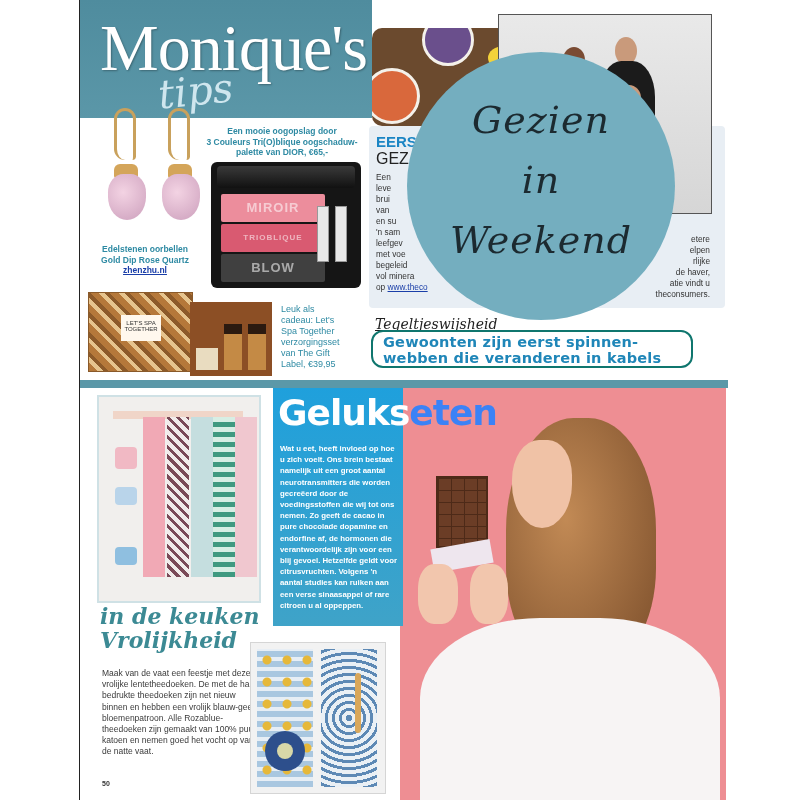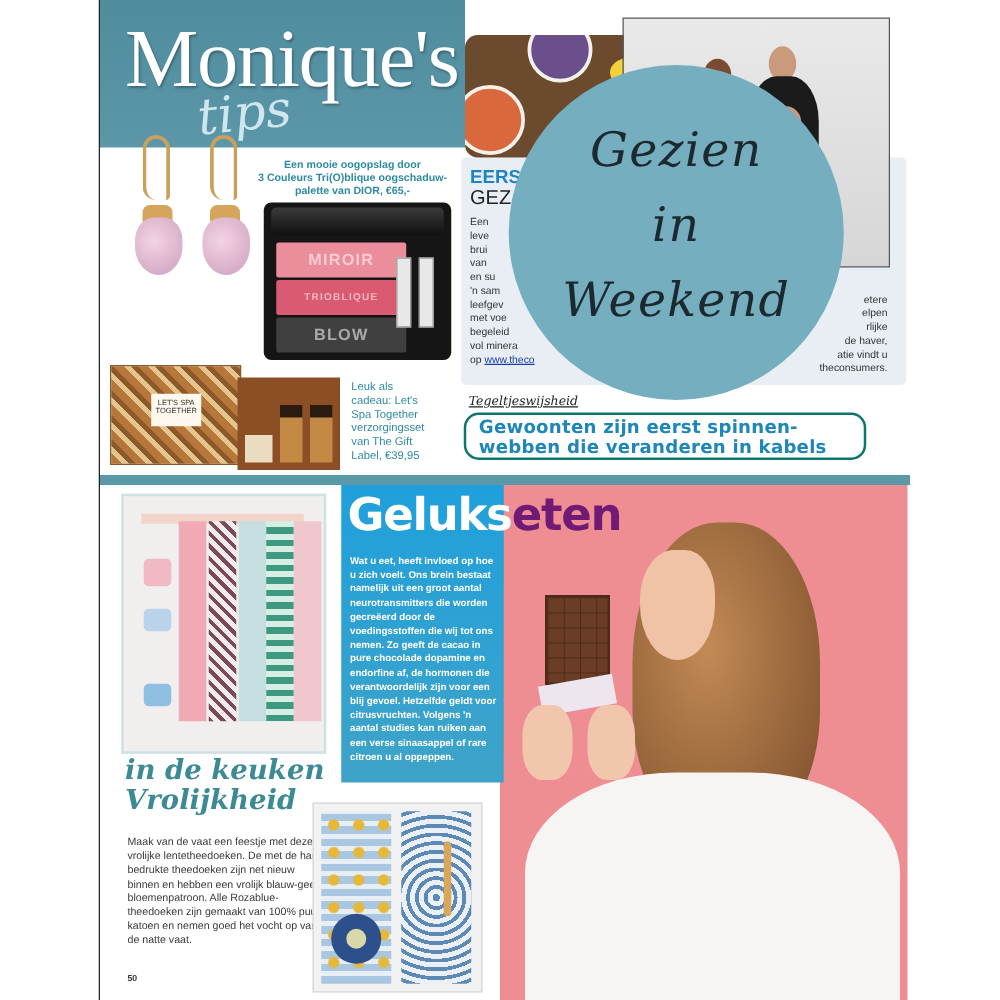--- a/index.html
+++ b/index.html
@@ -54,40 +54,40 @@
   .bowl { position: absolute; border-radius: 50%; border: 3px solid #f4f1ea; }
   .team-photo { position: absolute; left: 418px; top: 14px; width: 214px; height: 200px; background: linear-gradient(180deg,#e9e9e9,#d6d6d6); border: 1px solid #555; overflow: hidden; }
   .person { position: absolute; background: #1b1b1b; border-radius: 40% 40% 6px 6px; }
   .head { position: absolute; background: #c99a7b; border-radius: 50%; }
 
   
   .overlay-circle { position: absolute; left: 327px; top: 52px; width: 268px; height: 268px; border-radius: 50%; background: #74aebf; z-index: 10; }
   .overlay-text { position: absolute; left: 0; width: 100%; text-align: center; font-family: "DejaVu Serif", serif; font-style: italic; font-size: 38px; color: #1c2a30; letter-spacing: 1px; }
 
   
-  .quote-label { position: absolute; left: 295px; top: 316px; font-family: "DejaVu Serif", serif; font-style: italic; font-size: 10px; text-decoration: underline; color: #222; }
+  .quote-label { position: absolute; left: 295px; top: 316px; font-family: "DejaVu Serif", serif; font-style: italic; font-size: 14px; text-decoration: underline; color: #222; }
   .quote-box { position: absolute; left: 291px; top: 330px; width: 322px; height: 38px; border: 2px solid #0f766e; border-radius: 12px; padding: 2px 10px; }
   .quote-text { font-size: 14.5px; line-height: 16px; font-weight: bold; color: #1f86b8; font-family: "DejaVu Sans", sans-serif; letter-spacing: 0.2px; }
 
   
   .divider { position: absolute; left: 0; top: 380px; width: 648px; height: 8px; background: #5b98a8; }
 
   
   .towel-photo { position: absolute; left: 17px; top: 395px; width: 164px; height: 208px; background: #f1efed; border: 2px solid #cfe1e5; overflow: hidden; }
   .rail { position: absolute; left: 14px; top: 14px; width: 130px; height: 8px; background: #f0d5c8; }
   .towel { position: absolute; top: 20px; width: 22px; height: 160px; }
 
   .kitchen-title { position: absolute; left: 20px; top: 604px; font-family: "DejaVu Serif", serif; font-style: italic; font-size: 22px; line-height: 24px; color: #3c8a94; font-weight: bold; }
   .kitchen-body { position: absolute; left: 22px; top: 668px; width: 160px; font-size: 8.5px; line-height: 11.2px; color: #3a3a3a; }
   .page-num { position: absolute; left: 22px; top: 780px; font-size: 7px; font-weight: bold; color: #333; }
 
   
   .blue-col { position: absolute; left: 193px; top: 388px; width: 130px; height: 238px; background: linear-gradient(180deg,#1fa0dc 0%,#3fa3c8 100%); }
   .gel-title { position: absolute; left: 198px; top: 392px; font-size: 36px; font-weight: bold; color: #ffffff; letter-spacing: -1px; z-index: 3; font-family: "DejaVu Sans", sans-serif; }
-  .gel-title .rest { color: #701a75; }
+  .gel-title .rest { color: #3b82f6; }
   .gel-body { position: absolute; left: 200px; top: 443px; width: 120px; font-size: 7.8px; line-height: 11.2px; color: #ffffff; font-weight: bold; z-index: 3; }
 
   .plate-photo { position: absolute; left: 170px; top: 642px; width: 136px; height: 152px; background: #f2f2f2; border: 1px solid #d5d5d5; }
   .cloth { position: absolute; top: 6px; width: 56px; height: 138px; }
 
   
   .pink-photo { position: absolute; left: 320px; top: 388px; width: 326px; height: 412px; background: #ee8e93; overflow: hidden; }
   .hair { position: absolute; left: 106px; top: 30px; width: 150px; height: 250px; background: radial-gradient(ellipse at 40% 40%, #c28a55, #7a4d2a); border-radius: 45% 45% 40% 40%; }
   .face { position: absolute; left: 112px; top: 52px; width: 60px; height: 88px; background: #f0c2a6; border-radius: 45% 40% 50% 50%; }
   .sweater { position: absolute; left: 20px; top: 230px; width: 300px; height: 200px; background: #f7f4f4; border-radius: 40% 40% 0 0; }
@@ -109,20 +109,25 @@
 
   <div class="earring" style="left:28px;">
     <div class="hook"></div>
       <div class="cap"></div>
       <div class="stone"></div>
   </div>
   <div class="earring" style="left:82px;">
     <div class="hook"></div>
       <div class="cap"></div>
       <div class="stone"></div>
+  </div>
+  <div class="caption c" style="left:6px; top:244px; width:118px;">
+    <div>Edelstenen oorbellen</div>
+    <div>Gold Dip Rose Quartz</div>
+    <div class="link">zhenzhu.nl</div>
   </div>
 
   <div class="caption c" style="left:112px; top:126px; width:180px;">
     <div>Een mooie oogopslag door</div>
     <div>3 Couleurs Tri(O)blique oogschaduw-</div>
     <div>palette van DIOR, €65,-</div>
   </div>
   <div class="palette">
     <div class="lid"></div>
     <div class="pan pan1">MIROIR</div>

